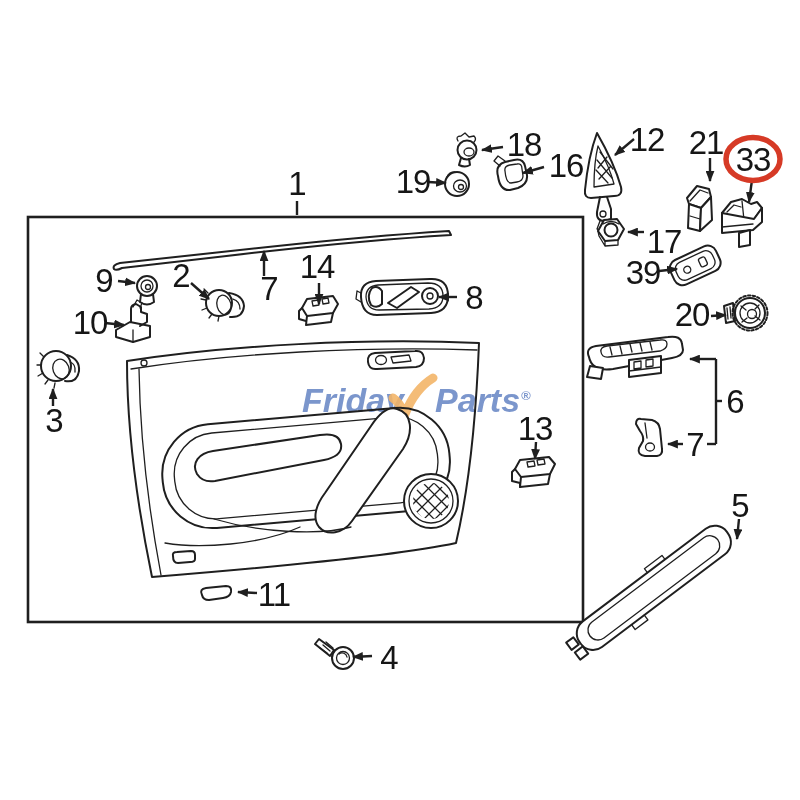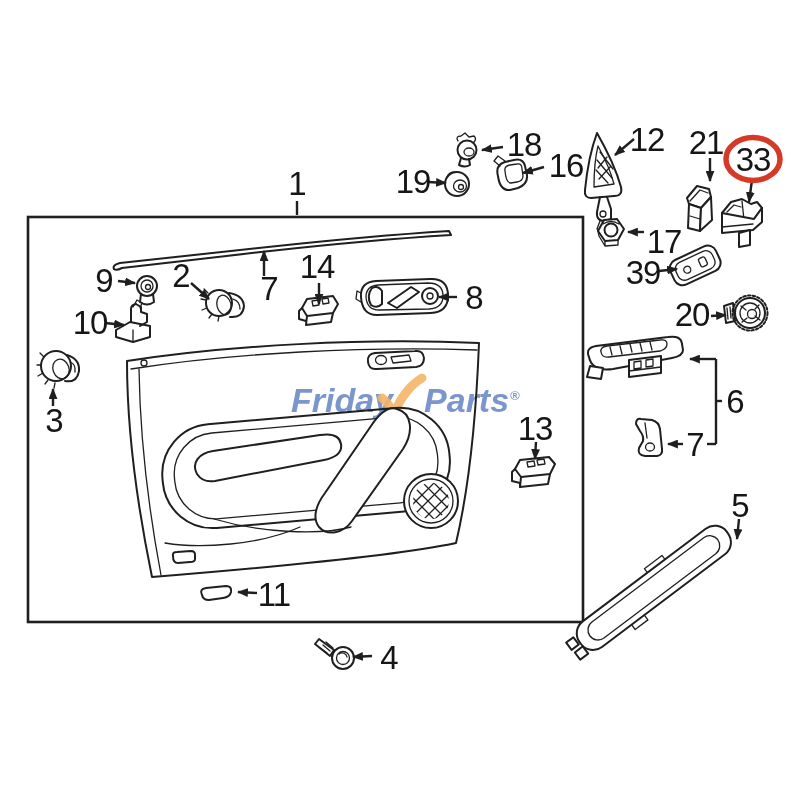--- a/index.html
+++ b/index.html
@@ -11,21 +11,21 @@
   .fw{fill:#ffffff;stroke:var(--c-line,#1f1f1f);stroke-width:2;stroke-linecap:round;stroke-linejoin:round;}
   .thin{stroke-width:1.3;}
   .arrow{fill:none;stroke:var(--c-line,#1f1f1f);stroke-width:2.4;}
   .box{fill:none;stroke:var(--c-line,#1f1f1f);stroke-width:2.6;}
   .knurl{stroke-dasharray:2.5 2.2;}
   .hl{fill:none;stroke:var(--c-highlight-red,#d63a26);stroke-width:5.5;}
   
   .callout{position:absolute;transform:translate(-50%,-50%);font-size:33px;line-height:1;
            color:#161616;letter-spacing:-1px;z-index:3;white-space:nowrap;}
   
-  .watermark{position:absolute;left:291px;top:381px;z-index:1;opacity:.8;white-space:nowrap;
+  .watermark{position:absolute;left:302px;top:381px;z-index:1;opacity:.8;white-space:nowrap;
              font-style:italic;font-weight:bold;font-size:34px;color:var(--c-watermark-blue,#5b7cc0);text-align:center;}
   .watermark .p2{margin-left:31px;}
   .watermark .reg{font-size:13px;vertical-align:super;margin-left:1px;}
   .check-swoosh{position:absolute;left:88px;top:-4px;width:46px;height:50px;overflow:visible;}
   .check-swoosh path{fill:none;stroke:var(--c-watermark-orange,#f0a243);stroke-width:9;
                      stroke-linecap:round;stroke-linejoin:round;opacity:.9;}
 </style>
 </head>
 <body>
 

